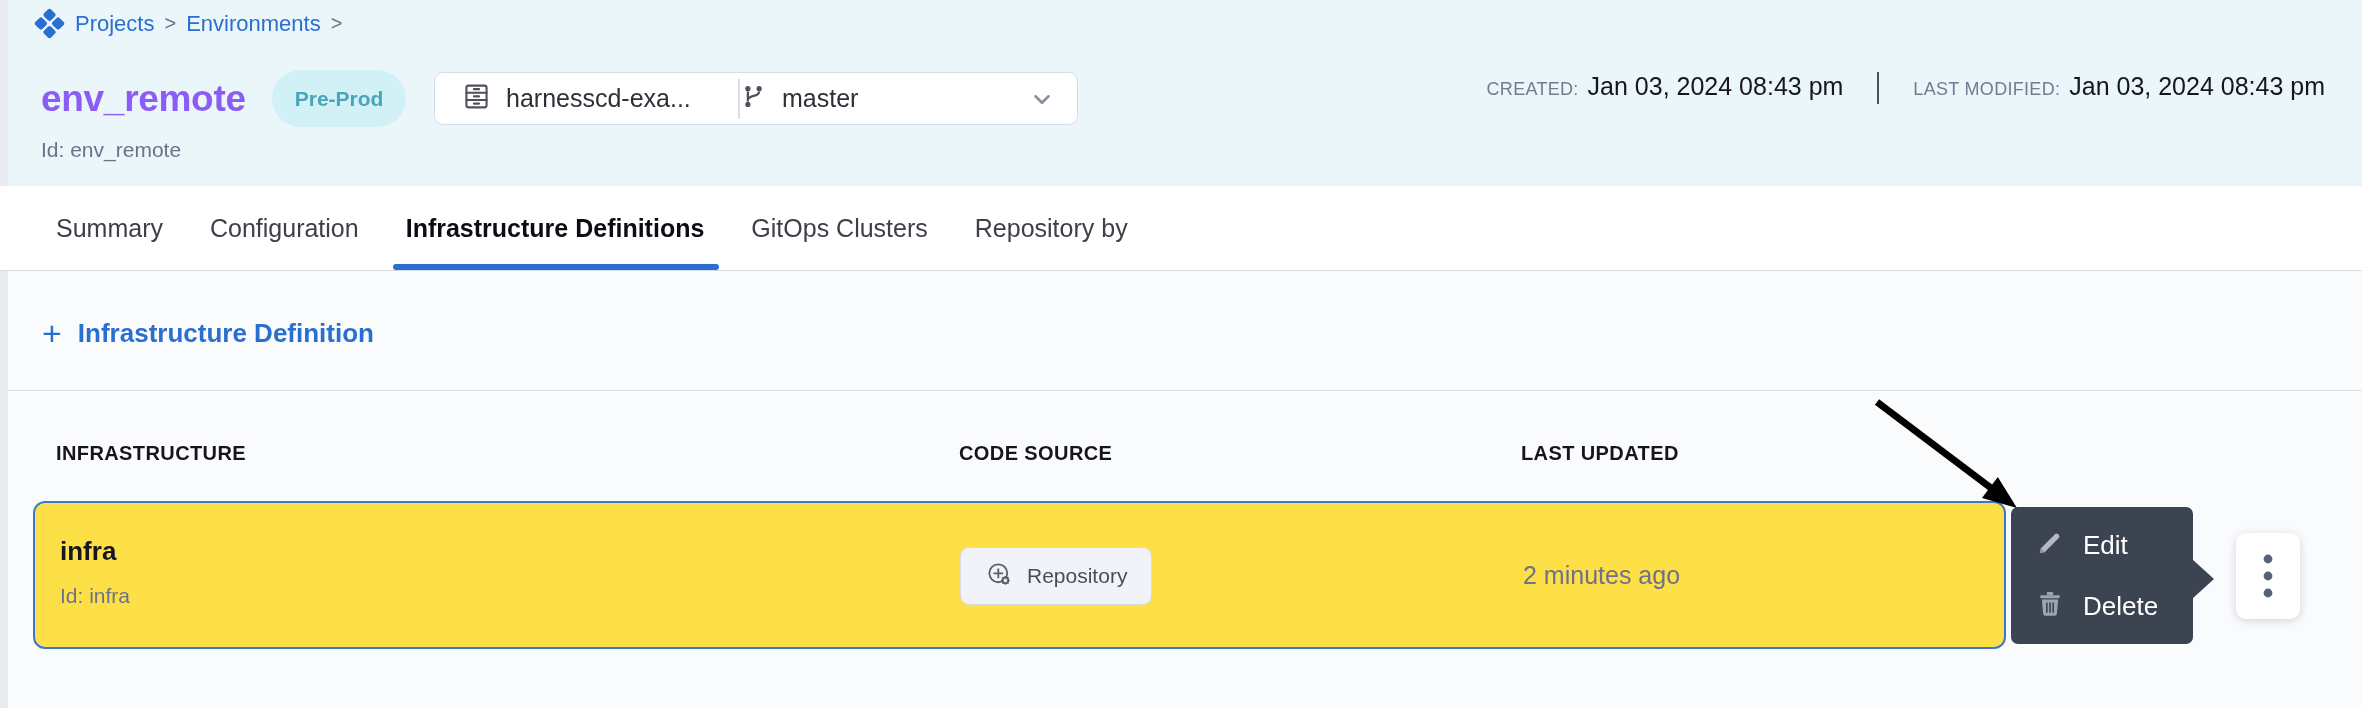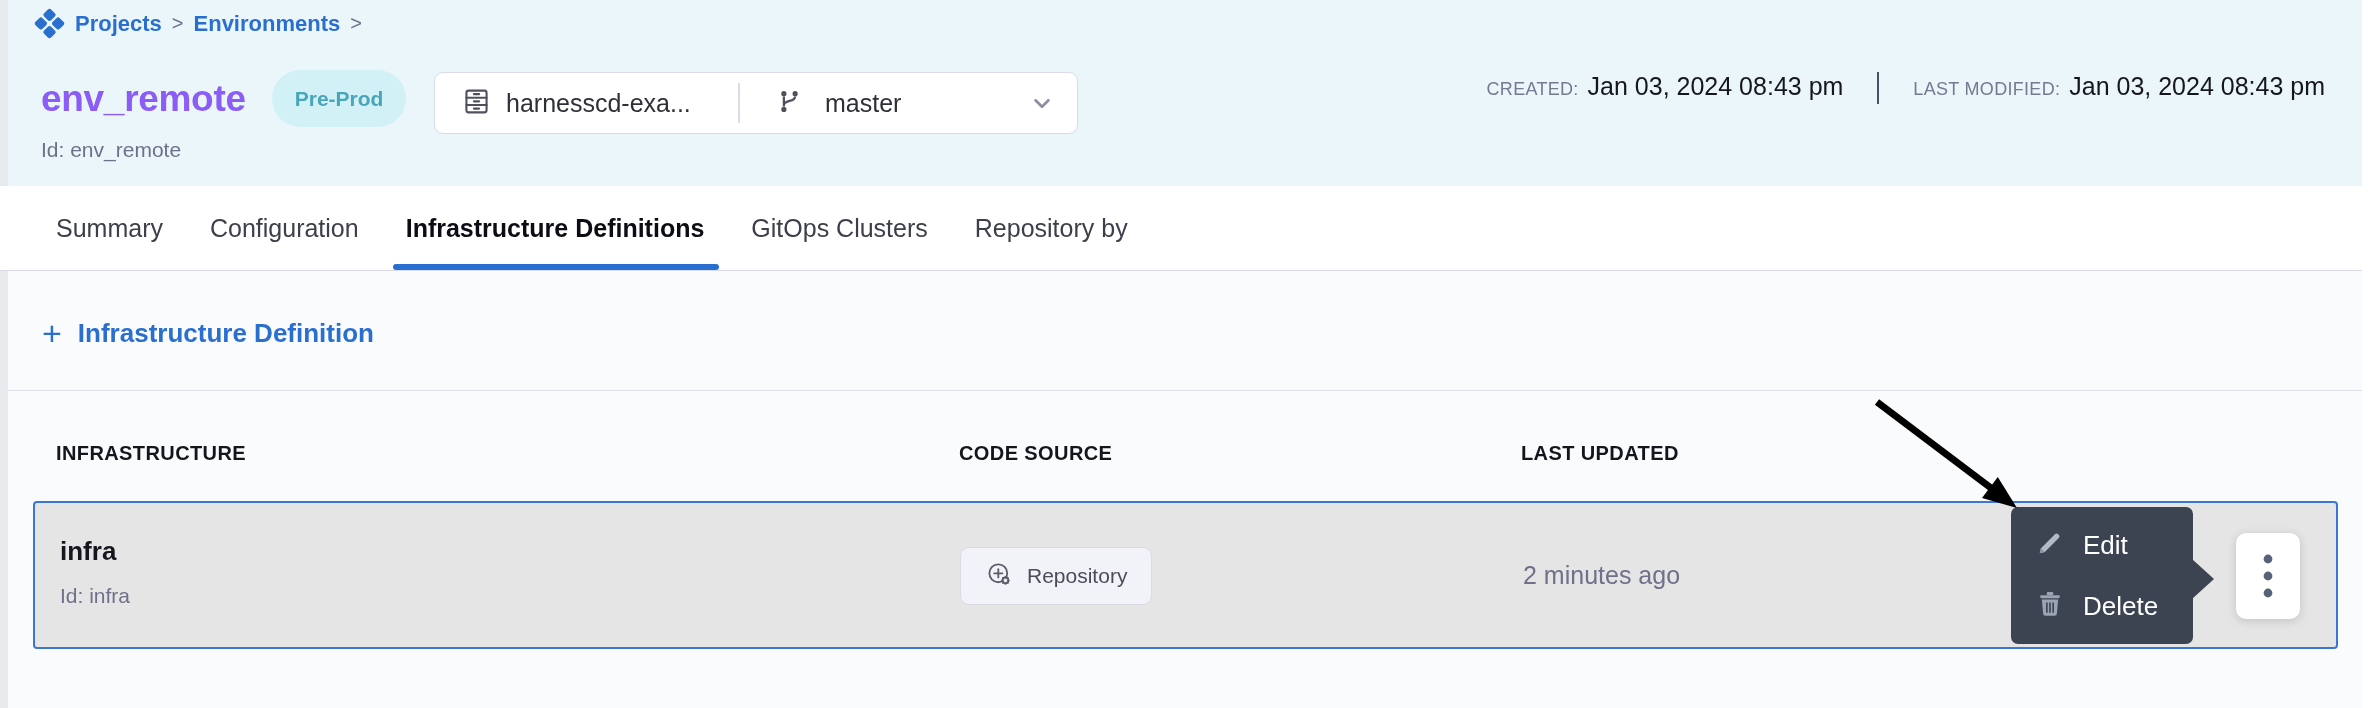--- a/index.html
+++ b/index.html
@@ -13,40 +13,40 @@
   .page { position:absolute; inset:0; }
 
   .left-edge { position:absolute; left:0; top:0; bottom:0; width:8px; background:#e8ebee; }
   .scroll-strip { position:absolute; right:0; top:0; bottom:0; width:10px; background:#ffffff; }
 
   
   .header { position:absolute; left:8px; right:10px; top:0; height:186px; background:var(--header-bg, #eaf6fa); }
 
   .breadcrumb { position:absolute; left:26px; top:8px; display:flex; align-items:center; gap:10px; }
   .crumb-icon svg { display:block; }
-  .crumb-link { font-size:22px; color:var(--accent, #2a6fd0); text-decoration:none; font-weight:700; cursor:pointer; }
+  .crumb-link { font-size:22px; color:var(--accent, #2a6fd0); text-decoration:none; font-weight:400; cursor:pointer; }
   .crumb-sep { font-size:20px; color:#6e7189; }
 
   .title-row { position:absolute; left:33px; top:70px; display:flex; align-items:center; gap:26px; }
   .page-title { font-size:37px; font-weight:700; color:#8b5cf6; letter-spacing:-0.3px; }
   .env-badge {
     background:var(--badge-bg, #d2f1f7); color:var(--badge-text, #49a6ba);
     font-size:21px; font-weight:700; padding:16px 23px; border-radius:999px; line-height:1.2;
   }
   .id-line { position:absolute; left:33px; top:138px; font-size:21px; color:#6e7189; }
 
   .repo-selector {
-    position:absolute; left:426px; top:72px; width:644px; height:62px;
+    position:absolute; left:426px; top:72px; width:644px; height:53px;
     background:#ffffff; border:1px solid #d9dbe8; border-radius:9px;
     display:flex; align-items:center; cursor:pointer;
   }
   .repo-part { display:flex; align-items:center; gap:14px; padding-left:26px; width:303px; }
   .repo-part .label, .branch-part .label { font-size:25px; color:#2e3038; white-space:nowrap; }
   .vsep { width:2px; height:40px; background:#dadce6; }
-  .branch-part { display:flex; align-items:center; gap:22px; padding-left:36px; flex:1; }
+  .branch-part { display:flex; align-items:center; gap:15px; flex:1; }
   .chev { margin-left:auto; margin-right:22px; display:flex; }
 
   .meta { position:absolute; right:37px; top:72px; display:flex; align-items:baseline; }
   .meta-label { font-size:18px; color:#767a90; letter-spacing:0.3px; margin-right:9px; }
   .meta-value { font-size:25px; color:#16161f; }
   .meta-sep { width:2px; height:32px; background:#4a4f63; margin:0 34px; align-self:center; }
 
   
   .tabbar {
     position:absolute; left:0; right:10px; top:186px; height:85px;
@@ -67,22 +67,22 @@
   }
   .add-btn .plus { font-size:34px; font-weight:500; line-height:1; }
   .add-btn .add-label { font-size:26px; font-weight:700; }
 
   .content-divider { position:absolute; left:8px; right:0; top:390px; height:1px; background:#dfe1ea; }
 
   .col-header { position:absolute; top:442px; font-size:20px; font-weight:700; color:#15151c; letter-spacing:0.4px; }
   .col-h-1 { left:56px; } .col-h-2 { left:959px; } .col-h-3 { left:1521px; }
 
   .row-card {
-    position:absolute; left:33px; top:501px; width:2305px; height:148px;
-    background:#e5e5e5; border:2px solid var(--row-border, #3b77d2); border-radius:4px;
+    position:absolute; left:33px; top:501px; width:1973px; height:148px;
+    background:#fde047; border:2px solid var(--row-border, #3b77d2); border-radius:12px;
     cursor:pointer;
   }
   .cell-name { position:absolute; left:25px; top:33px; display:flex; flex-direction:column; gap:17px; }
   .infra-name { font-size:26px; font-weight:600; color:#16161f; }
   .infra-id { font-size:21px; color:#6e7189; }
   .code-badge {
     position:absolute; left:925px; top:44px; height:58px; padding:0 24px;
     background:#f2f3f9; border:1px solid #d9dae4; border-radius:9px;
     display:flex; align-items:center; gap:13px;
   }

